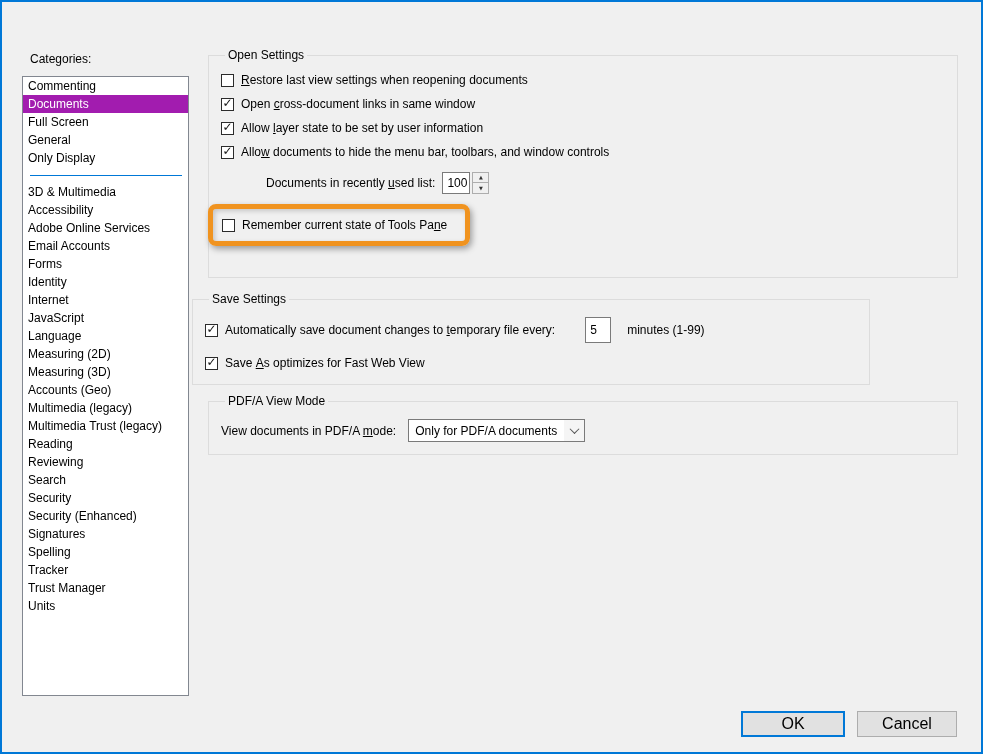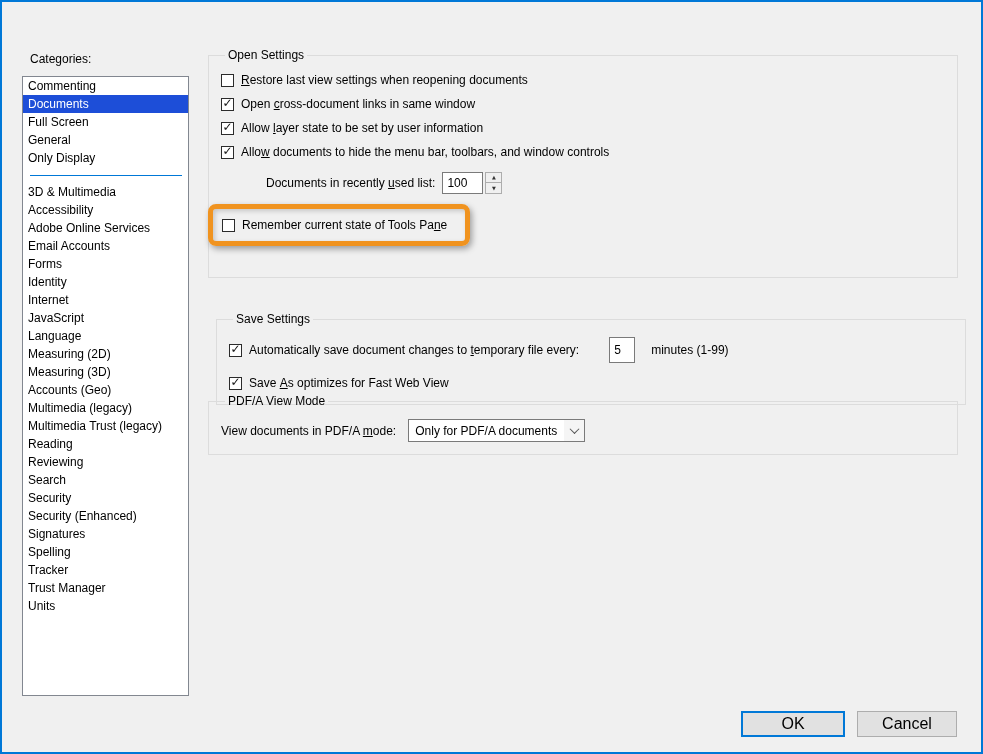--- a/index.html
+++ b/index.html
@@ -18,48 +18,48 @@
              font-family:"DejaVu Sans",sans-serif;}
 
   
   .content{position:absolute;left:0;top:29px;right:0;bottom:0;background:#f0f0f0;}
 
   
   .cat-label{position:absolute;left:28px;top:21px;}
   .listbox{position:absolute;left:20px;top:45px;width:167px;height:620px;background:#ffffff;
            border:1px solid #828790;overflow:hidden;}
   .list-item{height:18px;line-height:18px;padding-left:5px;white-space:nowrap;cursor:default;}
-  .list-item.selected{background:#1d4ed8;color:#ffffff;}
+  .list-item.selected{background:#a21caf;color:#ffffff;}
   .list-sep{height:16px;display:flex;align-items:center;}
   .list-sep .line{flex:1;border-top:1px solid #0078d7;margin:0 6px 0 7px;}
 
   
   fieldset{position:absolute;border:1px solid #dcdcdc;margin:0;padding:4px 10px 0 12px;background:transparent;}
   legend{padding:0 3px;margin-left:4px;font-size:12px;}
   .g-open{left:206px;top:17px;width:750px;height:230px;}
-  .g-save{left:214px;top:261px;width:750px;height:93px;margin-top:20px;}
+  .g-save{left:190px;top:261px;width:678px;height:93px;}
   .g-pdfa{left:206px;top:363px;width:750px;height:61px;}
 
   
   .row{display:flex;align-items:center;margin-top:10px;}
   .row.first{margin-top:7px;}
   .lbl{display:inline-flex;}
   .lbl span{white-space:pre;}
   .mn{text-decoration:underline;text-underline-offset:1px;}
 
   
   .cb{width:13px;height:13px;border:1px solid #2b2b2b;background:#fff;margin-right:7px;
       display:inline-flex;align-items:center;justify-content:center;flex:none;cursor:default;}
   .cb .mark{font-size:12px;line-height:1;transform:translateY(-1px);color:#111;
             font-family:"DejaVu Sans",sans-serif;}
 
   
   .tf{border:1px solid #7a7a7a;background:#fff;font-family:inherit;font-size:12px;
       padding:0 0 0 4px;height:22px;}
-  .tf-recent{width:41px;margin-left:7px;}
+  .tf-recent{width:28px;margin-left:7px;}
   .tf-minutes{width:26px;height:26px;margin-left:30px;}
 
   
   .spin{display:flex;flex-direction:column;margin-left:2px;}
   .spin button{width:17px;height:11px;border:1px solid #adadad;background:#f0f0f0;padding:0;
                font-size:5px;line-height:1;color:#333;cursor:pointer;
                display:flex;align-items:center;justify-content:center;
                font-family:"DejaVu Sans",sans-serif;}
   .spin button + button{margin-top:0;border-top:none;}
 

